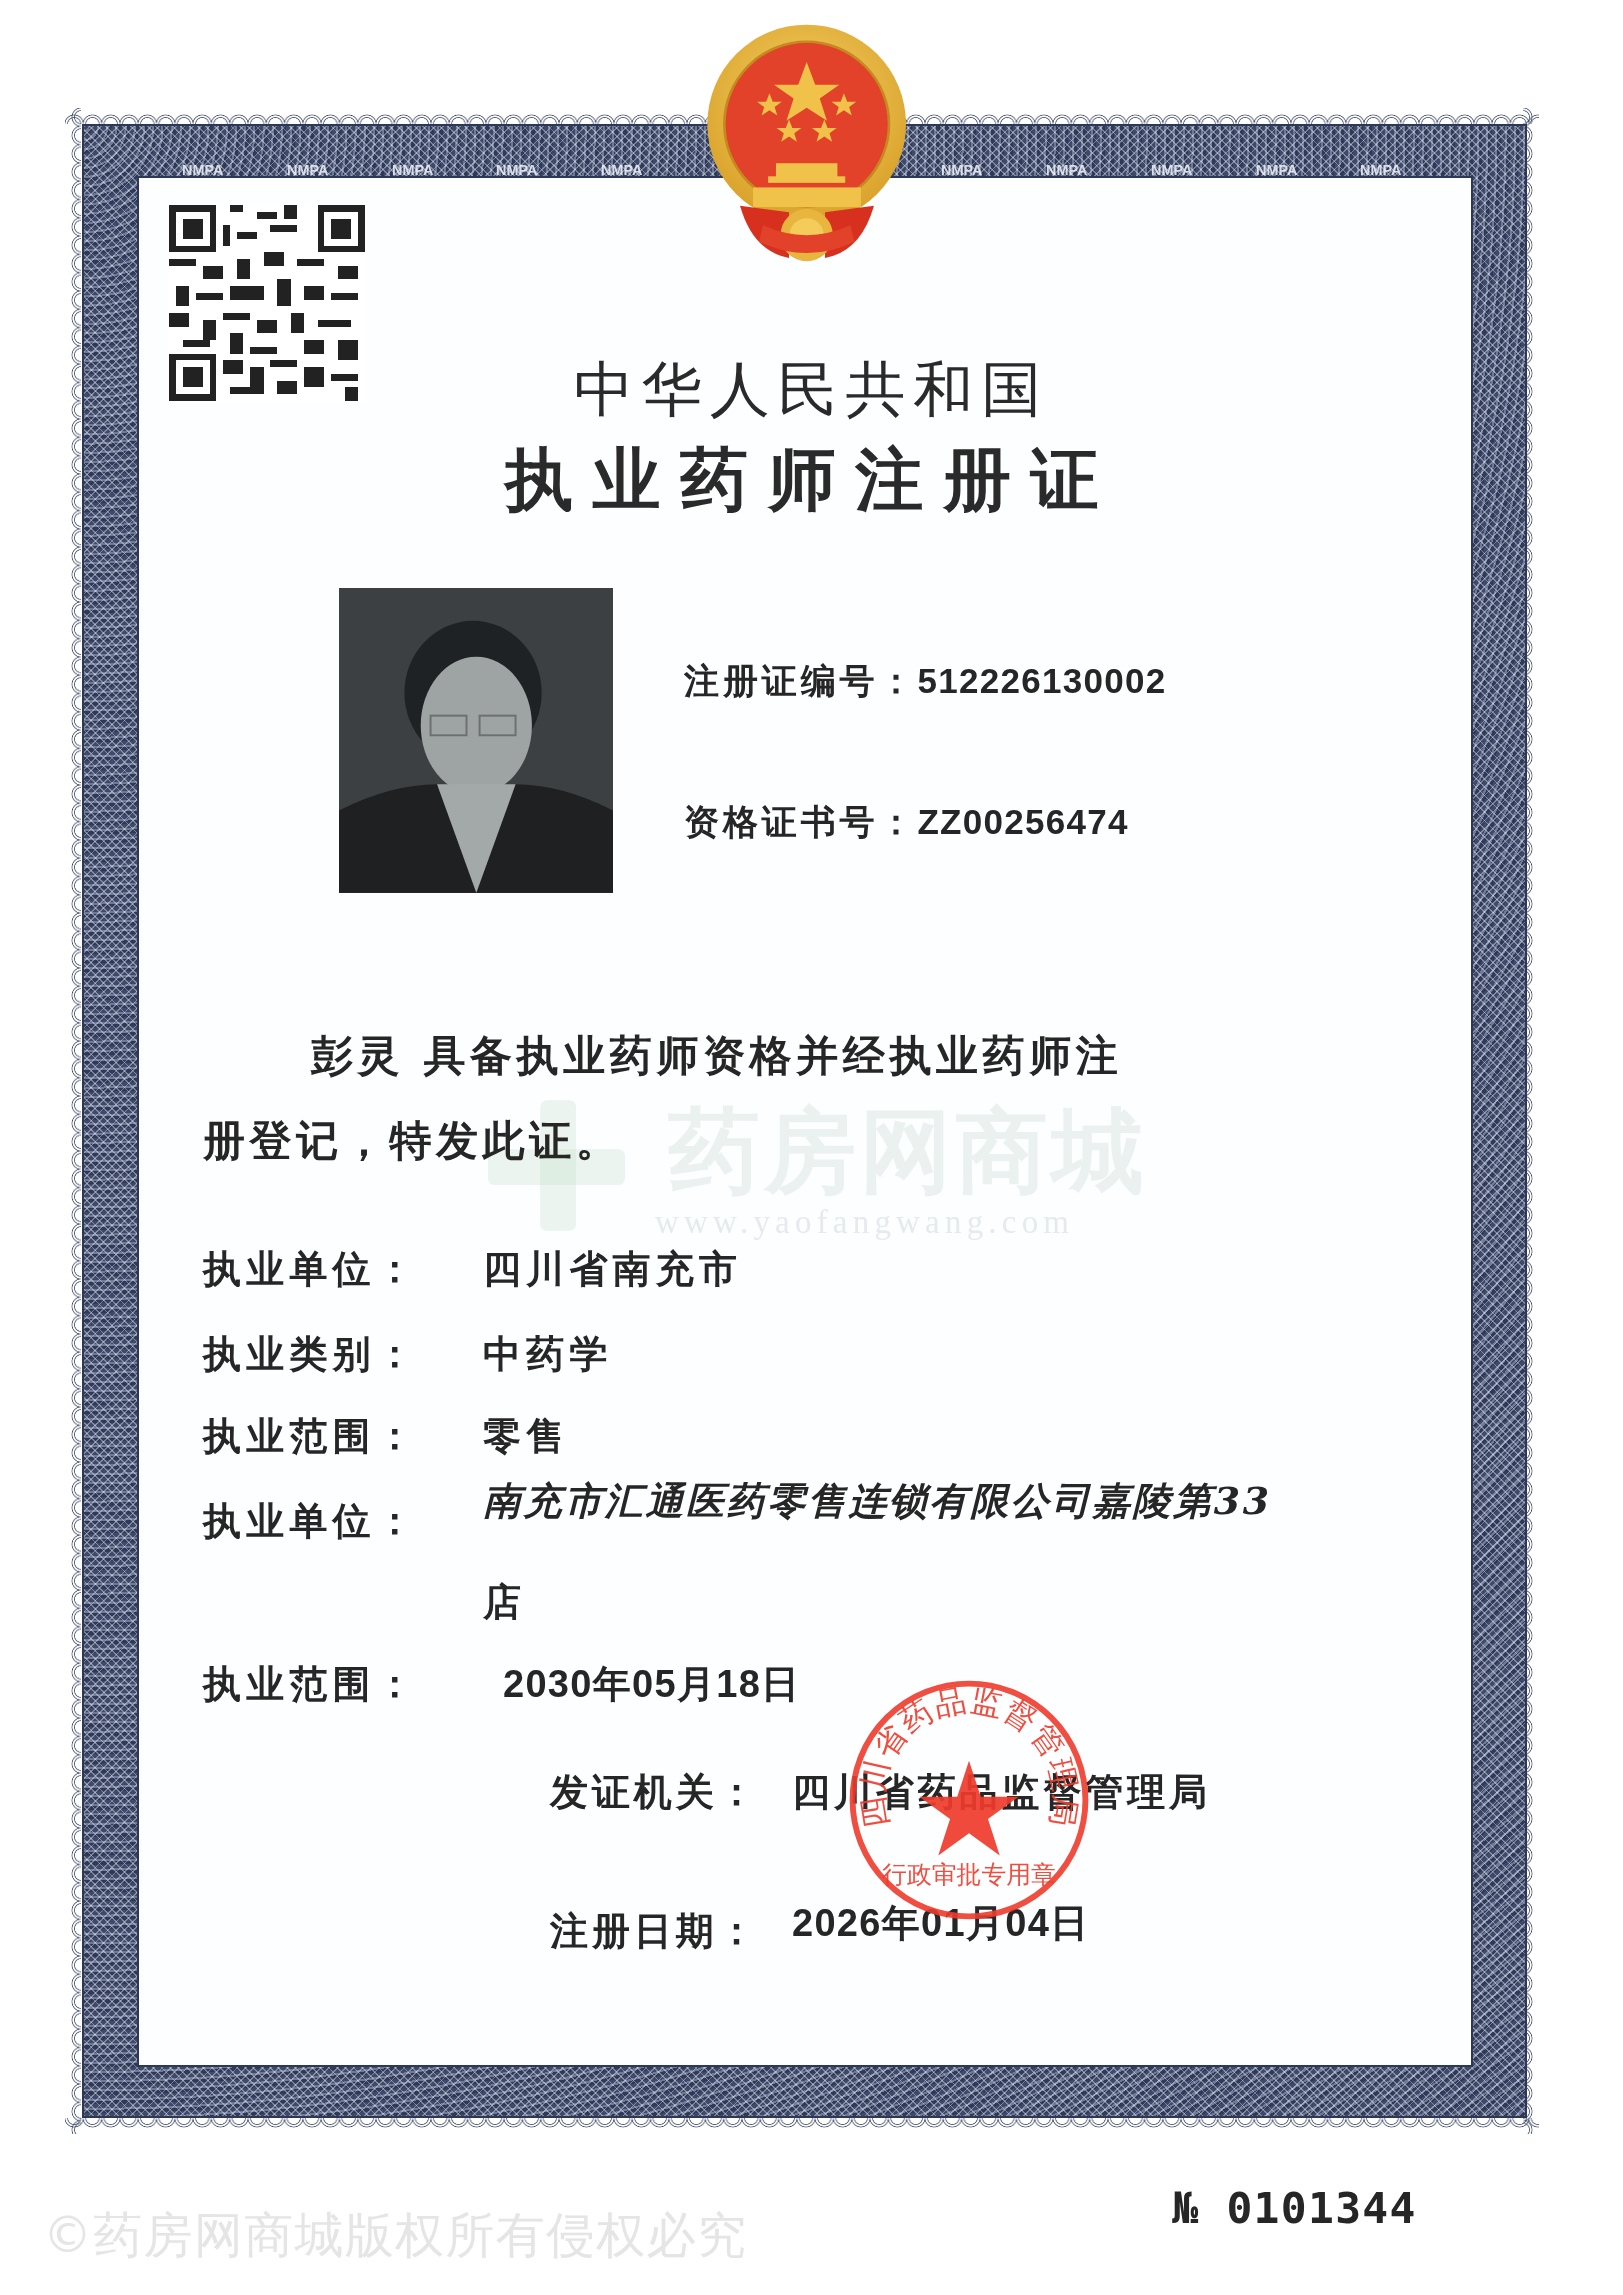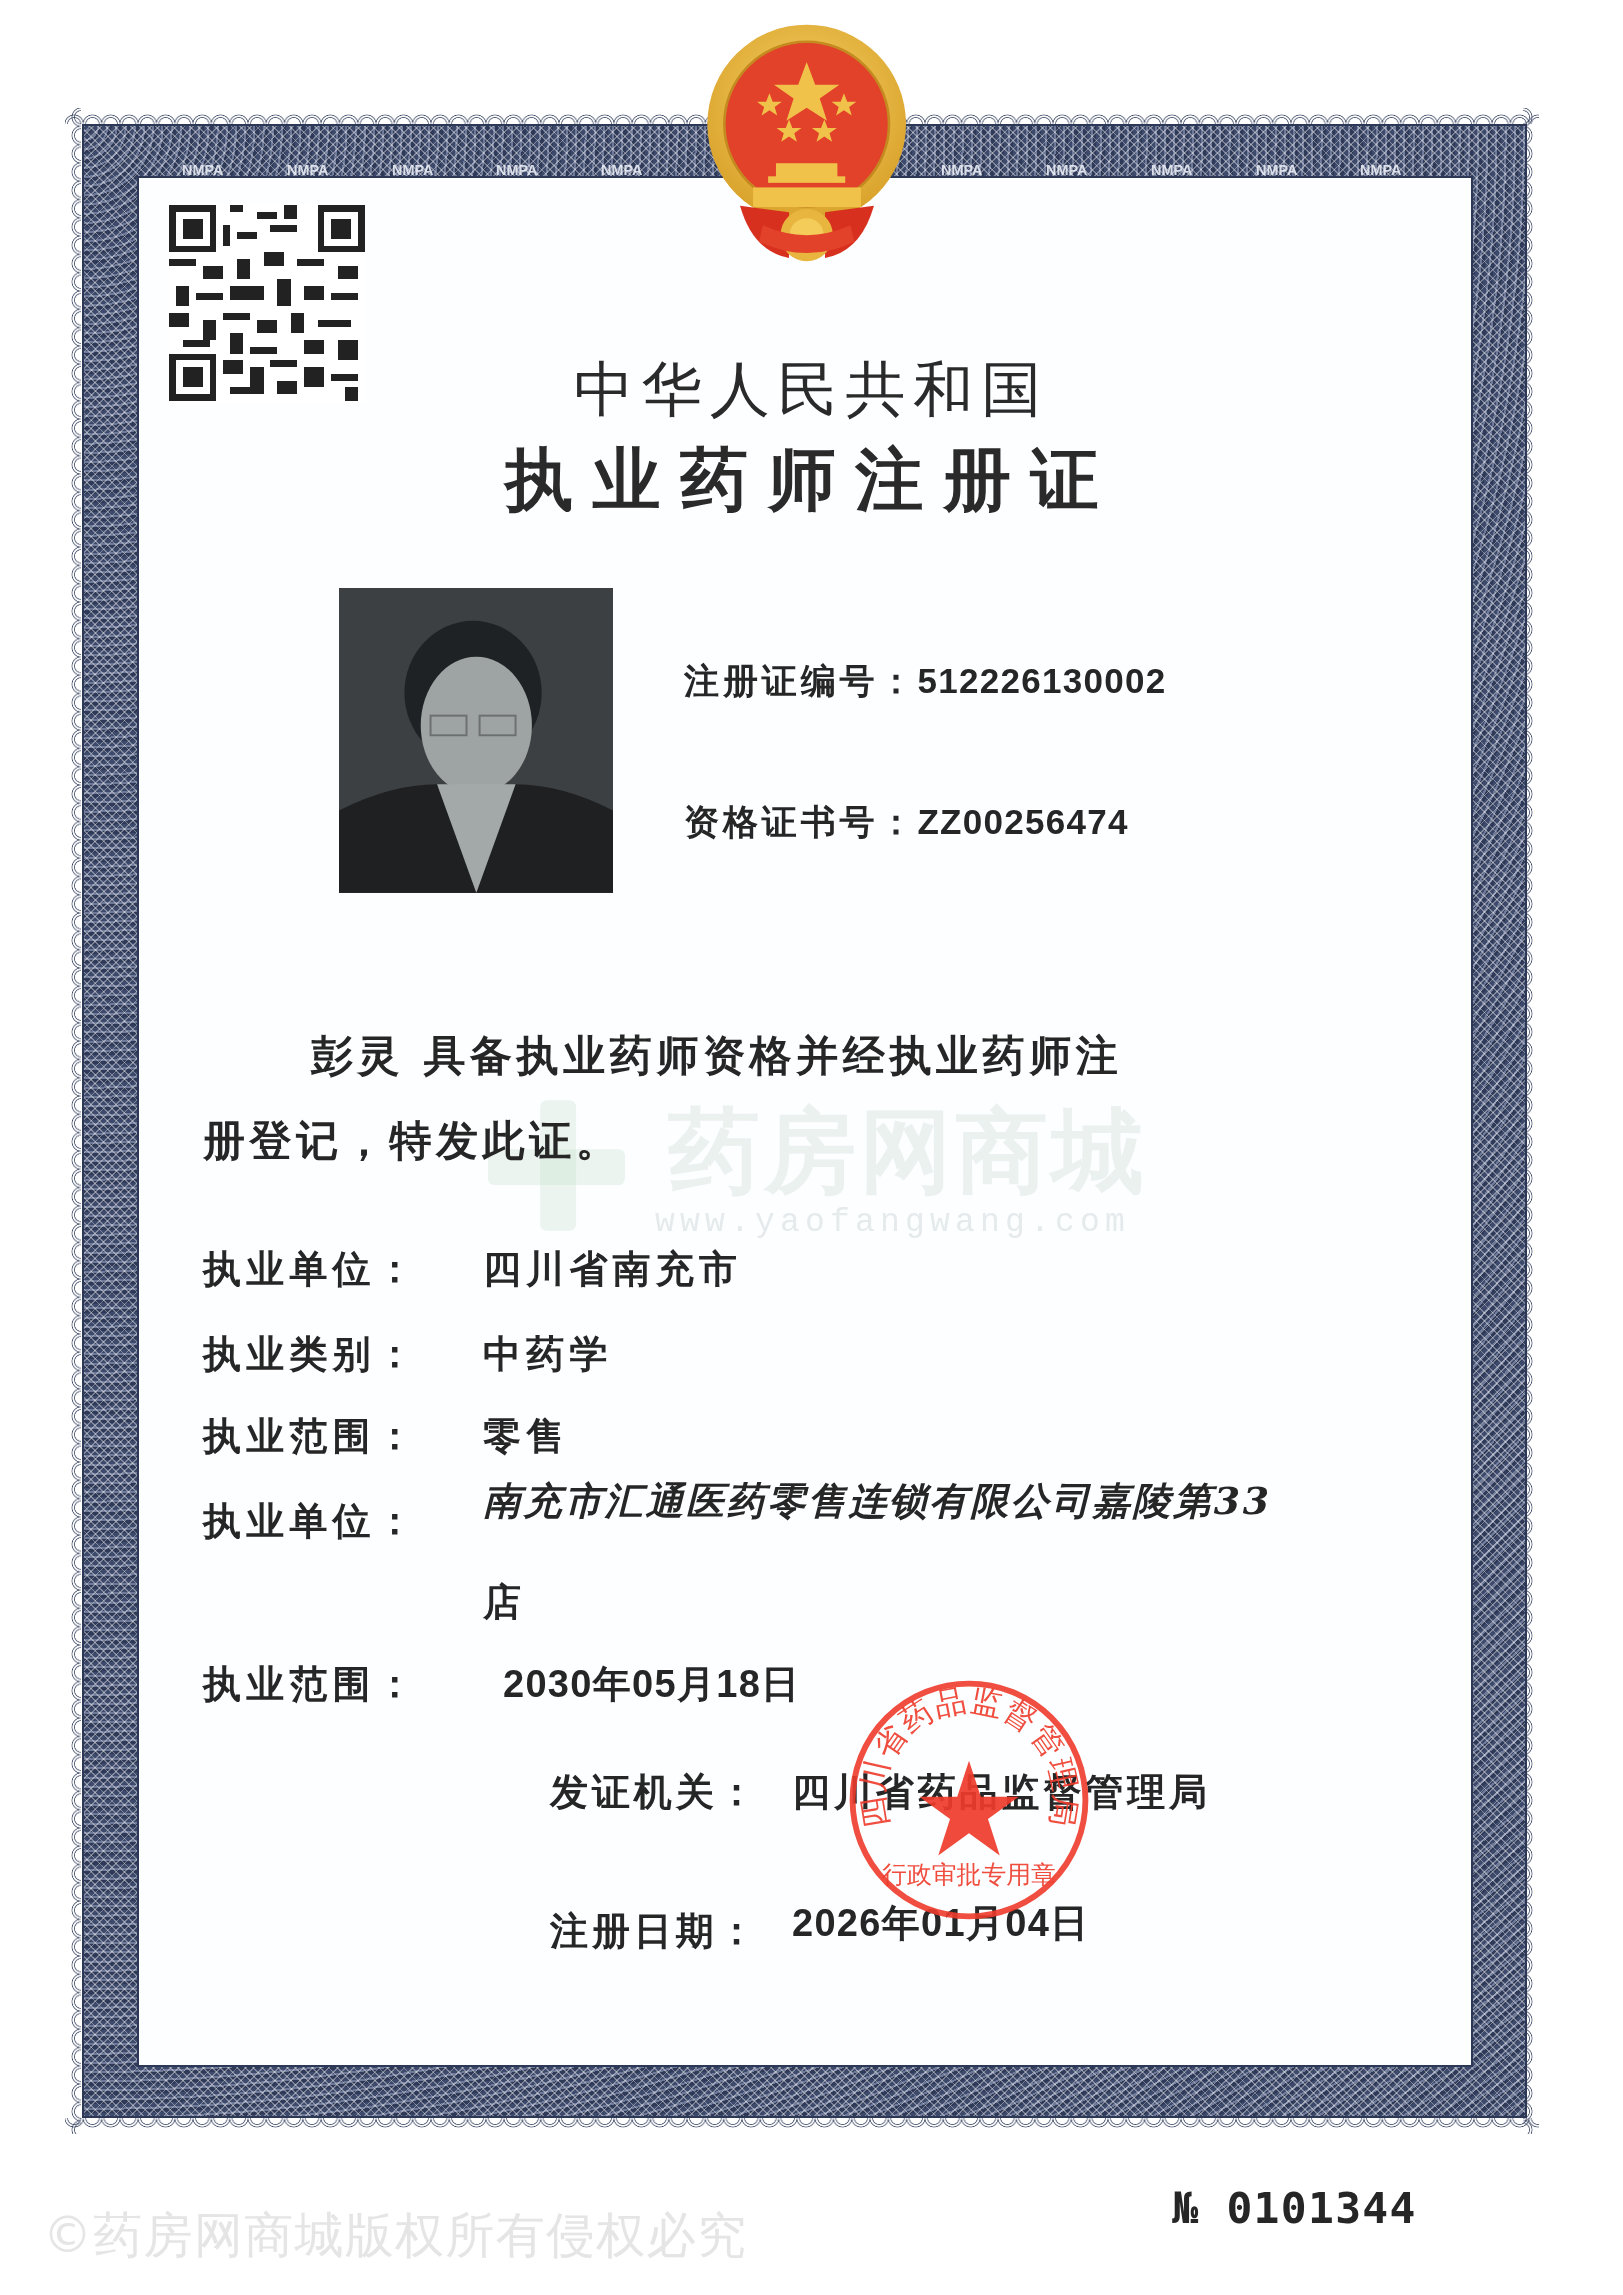--- a/index.html
+++ b/index.html
@@ -77,21 +77,21 @@
   .field-label { left:203px; font-size:38px; font-weight:bold; letter-spacing:5.2px; font-family:"DejaVu Serif",serif; white-space:nowrap; color:#262626;}
   .field-value { left:483px; font-size:38px; font-weight:bold; letter-spacing:5.2px; font-family:"DejaVu Serif",serif; white-space:nowrap; color:#262626;}
   .num { font-family:"Liberation Sans",sans-serif; letter-spacing:1.3px;margin-left:20px; }
 
   .watermark-text {
     left:668px; top:1090px; font-size:92px; font-weight:bold; color:rgba(200,215,205,0.32);
     letter-spacing:3.9px; font-family:"DejaVu Sans",sans-serif; white-space:nowrap;
   }
   .watermark-url {
     left:655px; top:1204px; font-size:33px; color:rgba(200,210,215,0.45);
-    letter-spacing:5.2px; font-family:Liberation Mono, monospace; white-space:nowrap;
+    letter-spacing:5.2px; font-family:Liberation Serif, serif; white-space:nowrap;
   }
   .watermark-logo { left:488px; top:1100px; width:137px; height:131px; }
 
   .stamp { left:848px; top:1679px; width:242px; height:242px; }
 
   .serial {
     left:1172px; top:2183px; font-size:43px; font-weight:bold;
     font-family:"DejaVu Sans Mono",monospace; color:#262626; letter-spacing:1.3px; white-space:nowrap;
   }
   .copyright {

